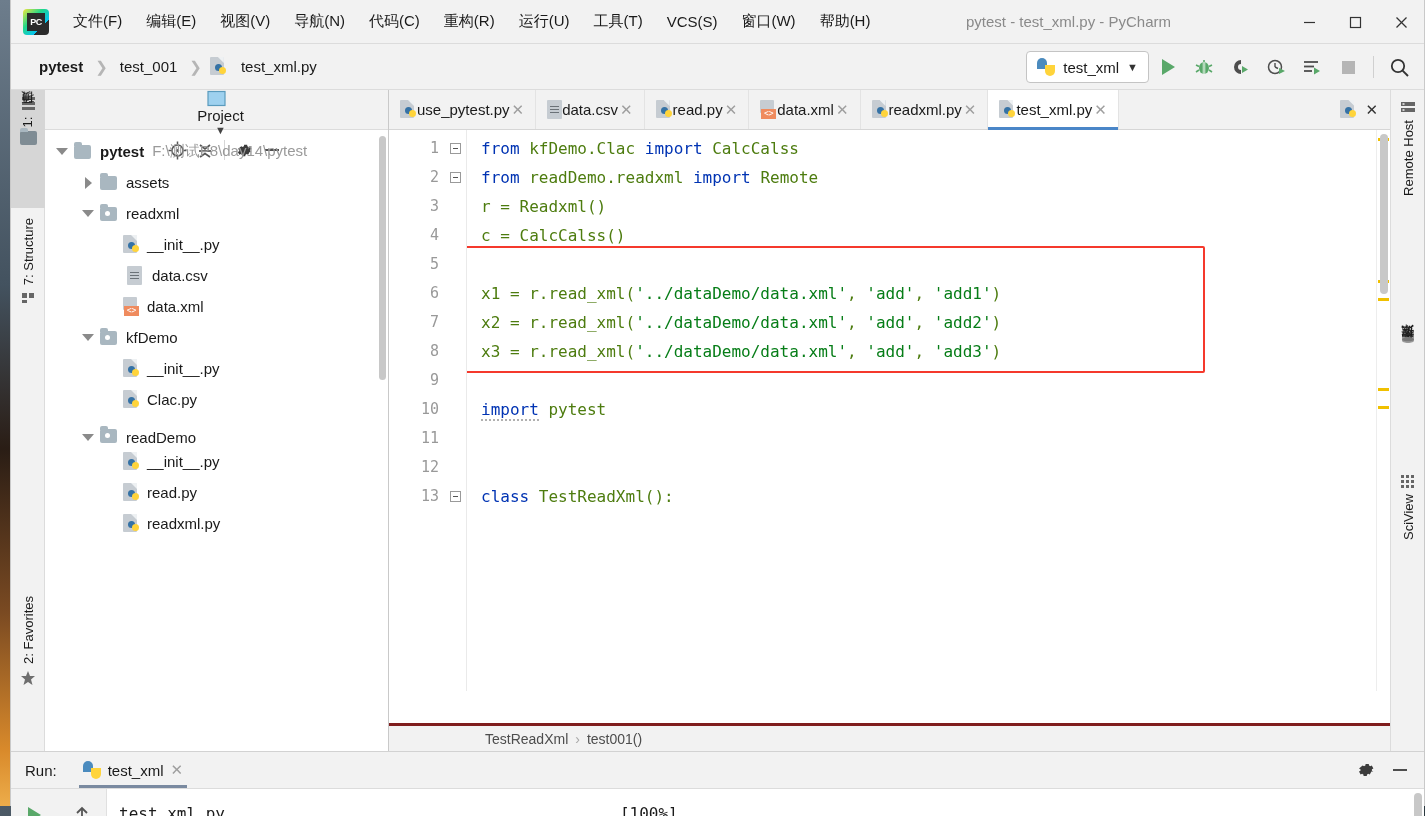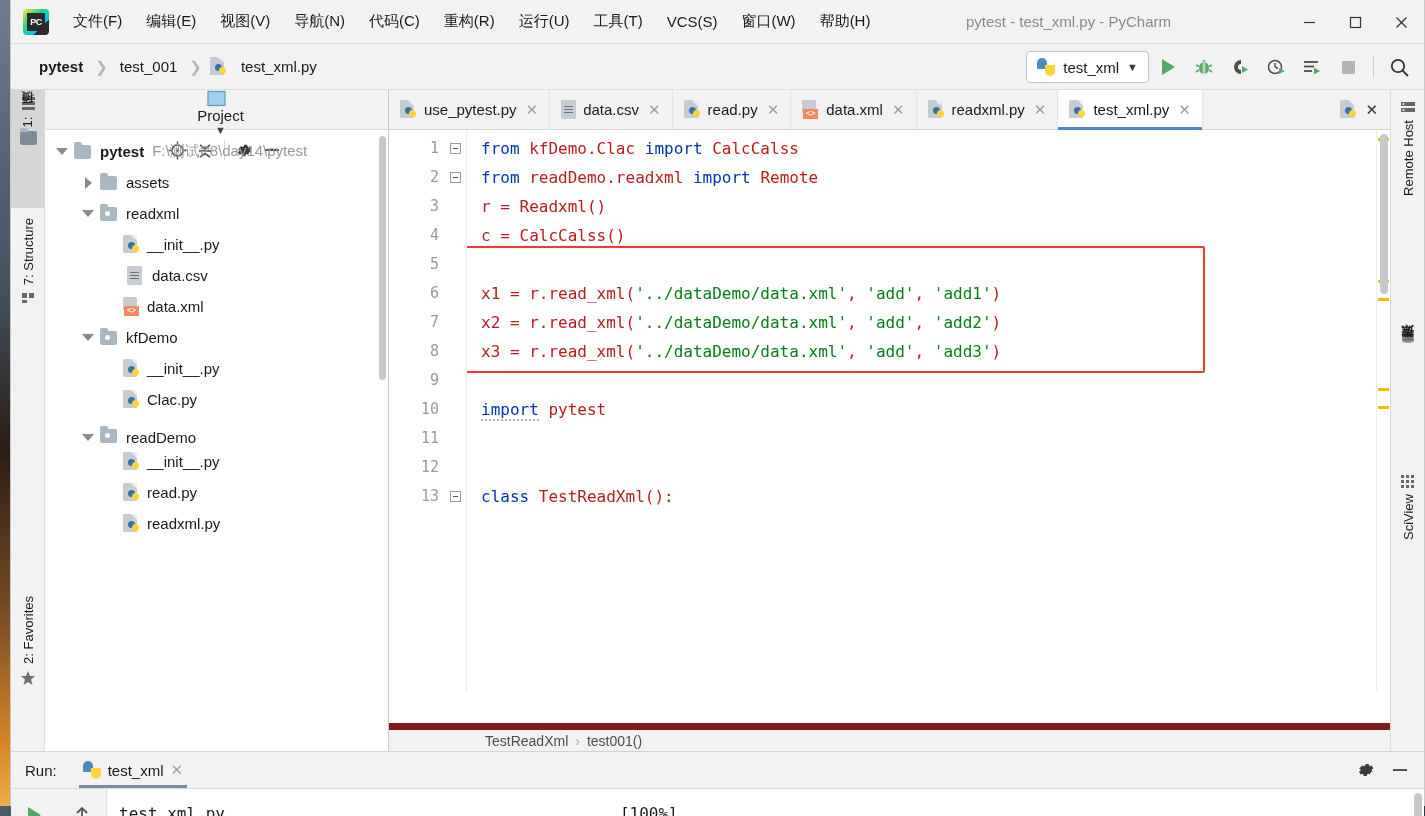--- a/index.html
+++ b/index.html
@@ -77,45 +77,45 @@
   .twist .caret-d { width:0;height:0;border-left:6px solid transparent;border-right:6px solid transparent;border-top:7px solid #8a8a8a; }
   .twist .caret-r { width:0;height:0;border-top:6px solid transparent;border-bottom:6px solid transparent;border-left:7px solid #8a8a8a; }
   .ticon { width:22px; height:20px; margin-right:7px; flex:none; display:flex; align-items:center; justify-content:center; }
   .tlabel.bold { font-weight:bold; }
   .tpath { color:#9a9a9a; margin-left:8px; }
   .pp-scroll { position:absolute; right:2px; top:6px; width:7px; height:244px; background:#c8c8c8; border-radius:4px; }
 
   
   .editor-col { flex:1; display:flex; flex-direction:column; background:#fff; min-width:0; }
   .tabbar { height:40px; background:#f2f2f2; display:flex; align-items:stretch; border-bottom:1px solid #d6d6d6; }
-  .etab { display:flex; align-items:center; gap:7px; padding:0 11px; font-size:15px; position:relative;
+  .etab { display:flex; align-items:center; gap:0; padding:0 11px; font-size:15px; position:relative;
           border-right:1px solid #e3e3e3; white-space:nowrap; }
   .etab.active { background:#fff; }
   .etab.active:after { content:""; position:absolute; left:0; right:0; bottom:-1px; height:3px; background:#4a86c8; }
   .etab .x { color:#9e9e9e; font-size:15px; margin-left:2px; }
   .tabbar-right { margin-left:auto; display:flex; align-items:center; padding-right:6px; gap:2px; }
 
   .edit-area { flex:1; position:relative; display:flex; overflow:hidden; background:#fff; }
   .gutter { width:56px; background:#fff; border-right:0; text-align:right; padding-top:4px; flex:none; position:relative; }
   .gutter .ln { height:29px; line-height:29px; font-family:"DejaVu Sans Mono","Liberation Mono",monospace;
                 font-size:15px; color:#999; padding-right:6px; }
   .foldcol { width:22px; background:#fff; flex:none; padding-top:4px; position:relative; border-right:1px solid #eaeaea; }
   .foldcol .fold { height:29px; display:flex; align-items:center; justify-content:center; }
   .foldbox { width:11px; height:11px; border:1px solid #9a9a9a; background:#fff; position:relative; }
   .foldbox:after { content:""; position:absolute; left:2px; top:4px; width:5px; height:1px; background:#555; }
   .code { flex:1; padding-top:4px; padding-left:14px; font-family:"DejaVu Sans Mono","Liberation Mono",monospace;
           font-size:16px; position:relative; min-width:0; overflow:hidden; }
   .cl { height:29px; line-height:29px; white-space:pre; }
   .kw  { color:#0033b3; font-weight:normal; }
   .str { color:#067d17; }
-  .def { color:#b91c1c; }
+  .def { color:#4d7c0f; }
   .squiggle { border-bottom:2px dotted #b0b0b0; }
   .redbox { position:absolute; border:2px solid #f5392c; border-radius:2px; pointer-events:none; }
 
-  .breadcrumb2 { height:28px; background:#f2f2f2; border-top:7px solid #7f1d1d; display:flex; align-items:center;
+  .breadcrumb2 { height:28px; background:#f2f2f2; border-top:3px solid #7f1d1d; display:flex; align-items:center;
                  padding-left:96px; font-size:14px; color:#4d4d4d; gap:7px;margin-top:32px; }
   .bc2-sep { color:#a8a8a8; }
 
   
   .marker-strip { width:14px; background:#fff; position:relative; flex:none; border-left:1px solid #ededed; }
   .mk { position:absolute; right:1px; width:11px; height:3px; }
   .ed-scroll { position:absolute; right:2px; width:8px; background:#c8c8c8; border-radius:4px; }
 
   
   .right-strip { width:34px; background:#f2f2f2; border-left:1px solid #dcdcdc; position:relative; }

